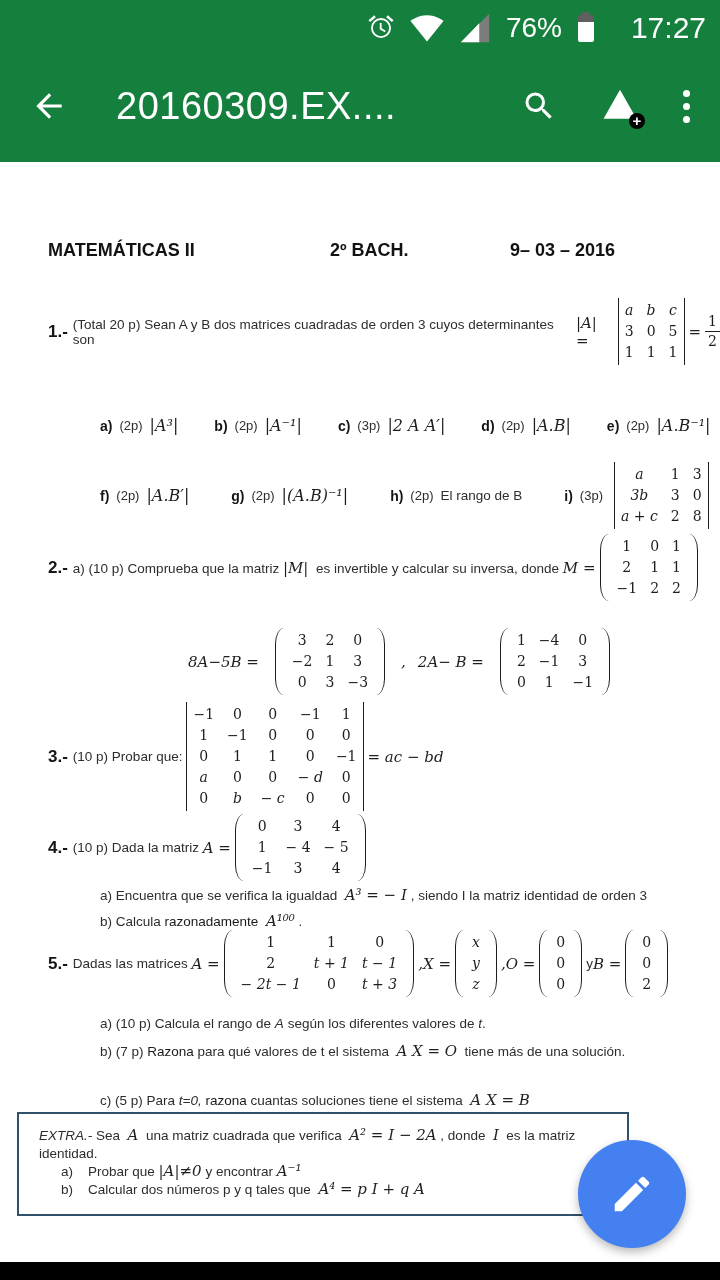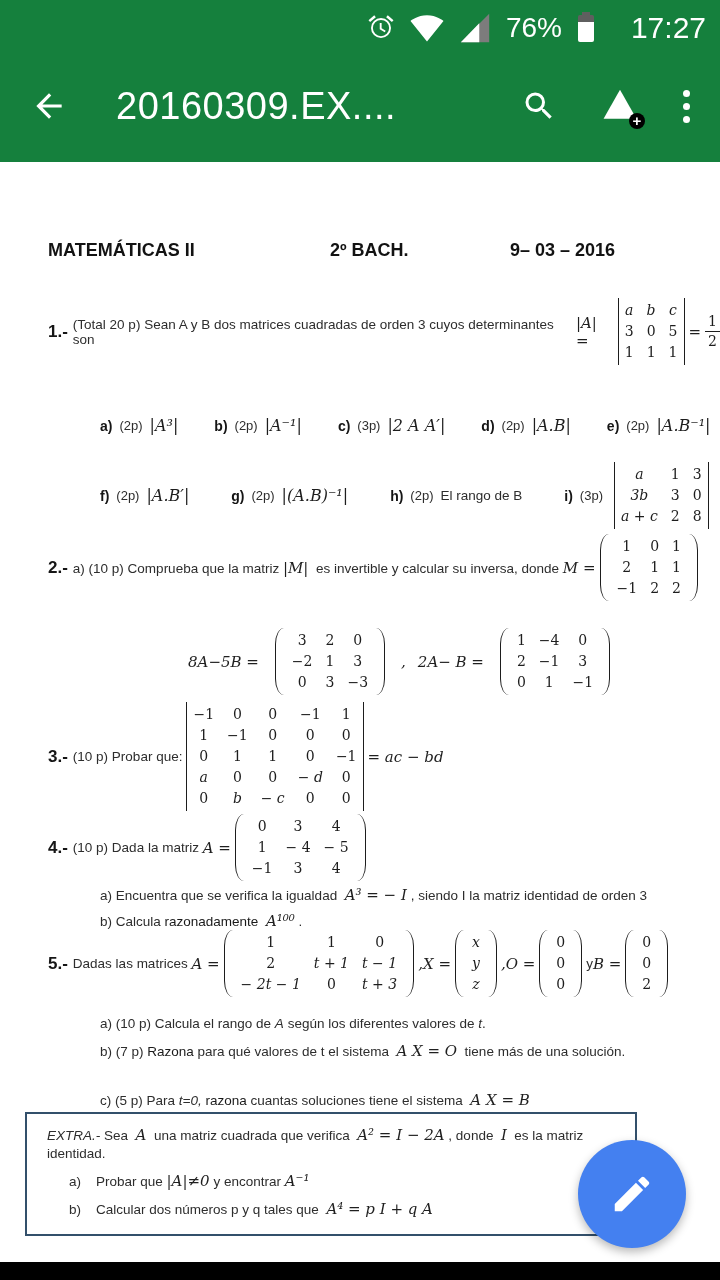--- a/index.html
+++ b/index.html
@@ -45,24 +45,24 @@
   .pr{border-right:1.7px solid #1d1d1d;border-top-right-radius:9px 16px;border-bottom-right-radius:9px 16px;margin-left:2px;}
   .frac{display:inline-flex;flex-direction:column;align-items:center;font-family:"DejaVu Serif",serif;
         font-size:14px;line-height:19px;color:#1d1d1d;margin-left:4px;}
   .frac>span:first-child{border-bottom:1.3px solid #1d1d1d;padding:0 3px;}
   
   .part{display:flex;align-items:center;gap:7px;}
   .plabel{font-weight:bold;font-size:14px;color:#151515;}
   .ppts{font-size:13px;}
   .pexpr{font-family:"DejaVu Serif",serif;font-style:italic;font-size:16px;color:#1d1d1d;white-space:nowrap;}
   
-  .extra-box{position:absolute;left:25px;top:950px;width:612px;box-sizing:border-box;
+  .extra-box{position:absolute;left:17px;top:950px;width:612px;box-sizing:border-box;
              border:2px solid #33506b;background:#fff;padding:12px 18px 16px 20px;}
   .extra-box .rich{display:block;}
-  .extra-a,.extra-b{margin-top:10px;margin-left:22px;}
+  .extra-a,.extra-b{margin-top:0;margin-left:22px;}
   
   .fab{position:absolute;left:578px;top:1140px;width:108px;height:108px;border-radius:50%;
        background:#4480f0;border:none;display:flex;align-items:center;justify-content:center;
        box-shadow:0 4px 10px rgba(0,0,0,.28);cursor:pointer;}
   .nav-strip{position:absolute;left:0;bottom:0;width:720px;height:18px;background:#000;}
 </style>
 </head>
 <body>
 
 <div class="screen">

